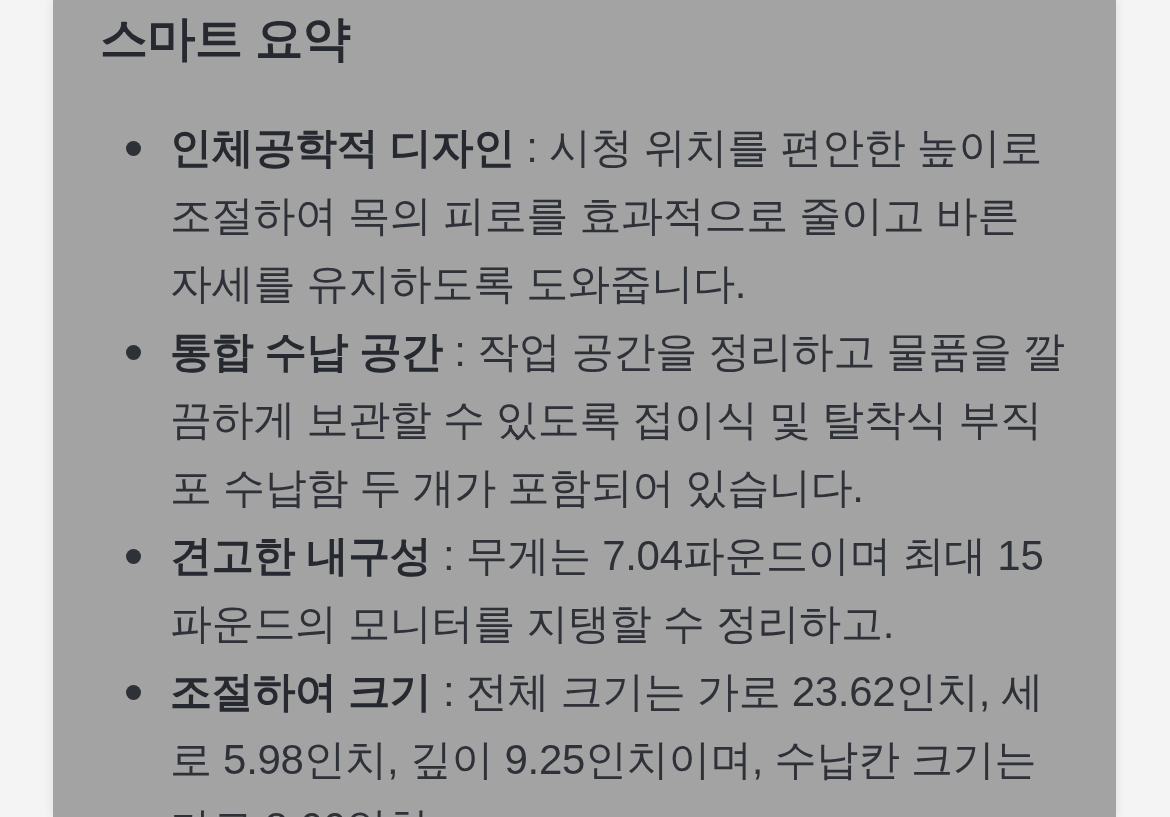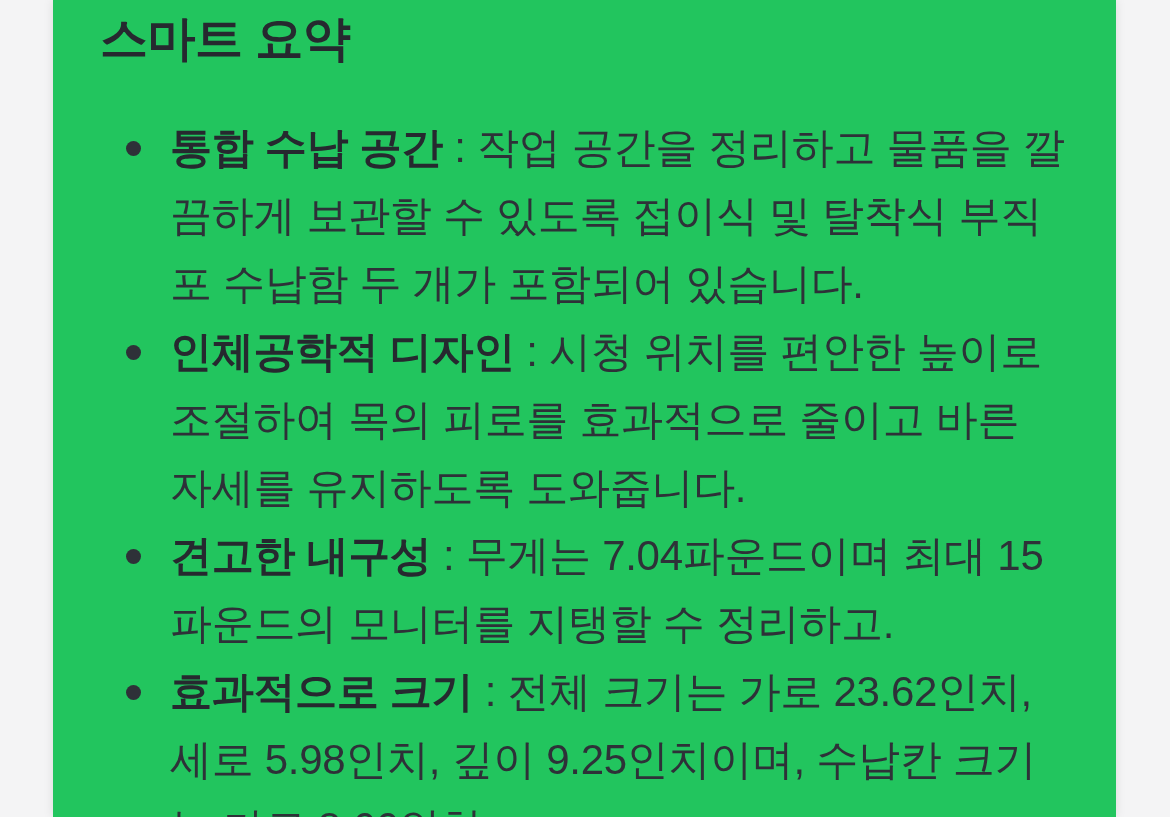--- a/index.html
+++ b/index.html
@@ -13,21 +13,21 @@
     font-family: "Liberation Sans", sans-serif;
     overflow: hidden;
     position: relative;
   }
   .card {
     position: absolute;
     left: 53px;
     top: 0;
     width: 1063px;
     height: 817px;
-    background: #22c55e;
+    background: #a3a3a3;
     box-shadow: 0 0 10px rgba(0,0,0,0.10);
   }
   .card-inner {
     padding: 10px 45px 0 47px;
   }
   .title {
     margin: 0;
     font-size: 48px;
     line-height: 1.2;
     font-weight: 700;
@@ -75,31 +75,31 @@
 <body>
 
 <div class="page">
   <main class="card">
     <div class="card-inner">
       <h1 class="title">스마트 요약</h1>
 
       <ul class="summary-list">
 
         <li class="summary-item">
-          <span class="bullet-dot"></span><span class="kw">통합 수납 공간</span><span class="sep"> : </span><span class="txt">작업 공간을 정리하고 물품을 깔끔하게 보관할 수 있도록 접이식 및 탈착식 부직포 수납함 두 개가 포함되어 있습니다.</span>
+          <span class="bullet-dot"></span><span class="kw">인체공학적 디자인</span><span class="sep"> : </span><span class="txt">시청 위치를 편안한 높이로 조절하여 목의 피로를 효과적으로 줄이고 바른 자세를 유지하도록 도와줍니다.</span>
         </li>
 
         <li class="summary-item">
-          <span class="bullet-dot"></span><span class="kw">인체공학적 디자인</span><span class="sep"> : </span><span class="txt">시청 위치를 편안한 높이로 조절하여 목의 피로를 효과적으로 줄이고 바른 자세를 유지하도록 도와줍니다.</span>
+          <span class="bullet-dot"></span><span class="kw">통합 수납 공간</span><span class="sep"> : </span><span class="txt">작업 공간을 정리하고 물품을 깔끔하게 보관할 수 있도록 접이식 및 탈착식 부직포 수납함 두 개가 포함되어 있습니다.</span>
         </li>
 
         <li class="summary-item">
           <span class="bullet-dot"></span><span class="kw">견고한 내구성</span><span class="sep"> : </span><span class="txt">무게는 7.04파운드이며 최대 15파운드의 모니터를 지탱할 수 정리하고.</span>
         </li>
 
         <li class="summary-item">
-          <span class="bullet-dot"></span><span class="kw">효과적으로 크기</span><span class="sep"> : </span><span class="txt">전체 크기는 가로 23.62인치, 세로 5.98인치, 깊이 9.25인치이며, 수납칸 크기는 가로 8.66인치, ...</span>
+          <span class="bullet-dot"></span><span class="kw">조절하여 크기</span><span class="sep"> : </span><span class="txt">전체 크기는 가로 23.62인치, 세로 5.98인치, 깊이 9.25인치이며, 수납칸 크기는 가로 8.66인치, ...</span>
         </li>
 
       </ul>
     </div>
   </main>
 </div>
 
 </body></html>

